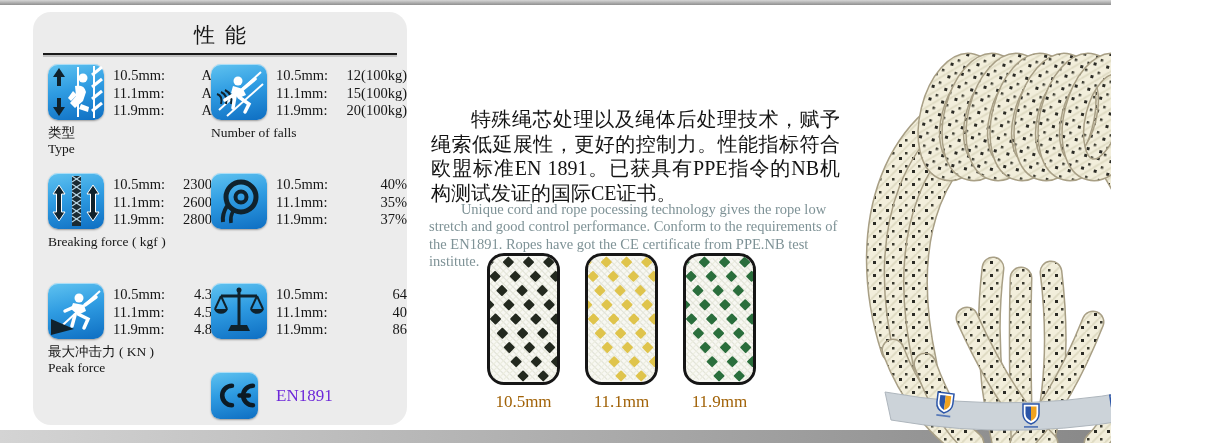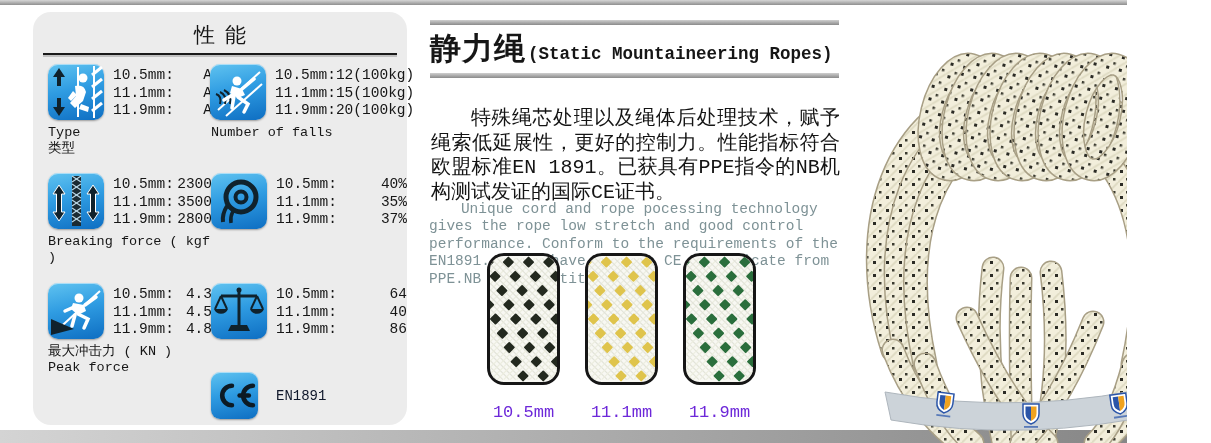--- a/index.html
+++ b/index.html
@@ -1,17 +1,17 @@
 <!DOCTYPE html>
 <html style="--panel-bg: #ececec; --ib1: #60c3f0; --ib2: #2f9ce2; --ib3: #0e6ec2; --en-col: #7e9296; --ink: #161616; --swatch-border: #161616;"><head>
 <meta charset="utf-8">
 <style>
   html,body{margin:0;padding:0;}
   .page{position:relative;width:1111px;height:443px;overflow:hidden;background:#ffffff;
-        font-family:Liberation Mono, monospace;color:var(--ink,#161616);padding-left:16px;}
+        font-family:Liberation Serif, serif;color:var(--ink,#161616);}
 
   
   .top-strip{position:absolute;left:0;top:0;width:1141px;height:5px;
              background:linear-gradient(#d6d6d6,#8f8f8f);z-index:1;}
   .bottom-strip{position:absolute;left:0;top:430px;width:1197px;height:13px;
              background:linear-gradient(to right,#d4d4d4,#828282);z-index:1;}
 
   
   .left-panel{position:absolute;left:33px;top:12px;width:374px;height:413px;
               background:var(--panel-bg,#ececec);border-radius:18px;z-index:2;}
@@ -26,40 +26,40 @@
   .spec-icon svg{display:block;width:56px;height:56px;}
   .spec-vals{font-size:14.5px;line-height:17.5px;padding-top:3px;}
   .vrow{display:flex;justify-content:space-between;white-space:nowrap;}
   .spec-label{margin-top:5px;font-size:13.5px;line-height:15.5px;color:#161616;}
 
   .ce-block{position:absolute;display:flex;align-items:center;gap:18px;}
   .ce-icon{width:47px;height:47px;border-radius:9px;
            background:linear-gradient(168deg,var(--ib1,#60c3f0) 0%,var(--ib2,#2f9ce2) 45%,var(--ib3,#0e6ec2) 100%);
            box-shadow:inset 0 1px 0 rgba(255,255,255,.5), 0 1px 2px rgba(0,0,0,.35);}
   .ce-icon svg{display:block;width:47px;height:47px;}
-  .ce-label{font-size:14px;color:#0f172a;}
+  .ce-label{font-size:17px;color:#6d28d9;}
 
   
   .title-block{position:absolute;left:430px;top:20px;width:409px;z-index:2;}
   .hbar{height:5px;background:linear-gradient(#cfcfcf,#8a8a8a);}
   .title-row{display:flex;align-items:baseline;gap:2px;padding:3px 0 3px 0;}
   .title-cn{font-size:31px;font-weight:bold;letter-spacing:1px;}
   .title-en{font-size:17.5px;font-weight:bold;}
 
   .cn-para{position:absolute;left:431px;top:87px;width:409px;font-size:20px;line-height:24.5px;
            text-align:justify;text-indent:2em;color:#141414;z-index:2;}
   .en-para{position:absolute;left:429px;top:186px;width:414px;font-size:14.5px;line-height:17.5px;
            color:var(--en-col,#7e9296);text-indent:2.2em;z-index:2;}
 
   
   .swatch-row{position:absolute;left:487px;top:253px;display:flex;gap:25px;z-index:2;}
   .swatch{display:flex;flex-direction:column;align-items:center;width:73px;}
   .swatch-img{width:73px;height:132px;border:3px solid var(--swatch-border,#161616);border-radius:17px;
               background:#f8f8f3;overflow:hidden;box-sizing:border-box;}
-  .swatch-cap{margin-top:18px;font-size:17px;color:#6d28d9;}
+  .swatch-cap{margin-top:7px;font-size:17px;color:#a16207;}
 
   
   .rope-art{position:absolute;left:845px;top:20px;width:366px;height:423px;z-index:3;}
 </style>
 </head>
 <body>
 
 <div class="page">
 
   <div class="top-strip"></div>
@@ -104,22 +104,22 @@
               <span>11.1mm:</span>
               <span>A</span>
             </div>
           <div class="vrow">
               <span>11.9mm:</span>
               <span>A</span>
             </div>
         </div>
       </div>
       <div class="spec-label">
+        <div>类型</div>
         <div>Type</div>
-        <div>类型</div>
       </div>
     </div>
 
     <div class="spec" style="left:178px;top:52px;width:196px">
       <div class="spec-top">
         <div class="spec-icon">
           <svg viewBox="0 0 56 56">
             <g stroke="#fff" stroke-width="2">
                 <line x1="8" y1="46" x2="50" y2="8"></line>
                 <line x1="16" y1="52" x2="52" y2="20"></line>
@@ -186,21 +186,21 @@
             </g>
           </svg>
         </div>
         <div class="spec-vals" style="width:100px">
           <div class="vrow">
               <span>10.5mm:</span>
               <span>2300</span>
             </div>
           <div class="vrow">
               <span>11.1mm:</span>
-              <span>3500</span>
+              <span>2600</span>
             </div>
           <div class="vrow">
               <span>11.9mm:</span>
               <span>2800</span>
             </div>
         </div>
       </div>
       <div class="spec-label">
         <div>Breaking force ( kgf )</div>
       </div>
@@ -312,28 +312,20 @@
         <svg viewBox="0 0 46 46" fill="none" stroke="#0c1a24" stroke-width="4.5" stroke-linecap="round">
           <path d="M20.5 13.5 A 9.5 9.5 0 1 0 20.5 32.5"></path>
           <path d="M41 13.5 A 9.5 9.5 0 1 0 41 32.5"></path>
           <path d="M28 23 h9"></path>
         </svg>
       </div>
       <div class="ce-label">EN1891</div>
     </div>
   </section>
 
-  <div class="title-block">
-    <div class="hbar"></div>
-    <div class="title-row">
-      <span class="title-cn">静力绳</span>
-      <span class="title-en">(Static Mountaineering Ropes)</span>
-    </div>
-    <div class="hbar"></div>
-  </div>
 
   <p class="cn-para">特殊绳芯处理以及绳体后处理技术，赋予绳索低延展性，更好的控制力。性能指标符合欧盟标准EN 1891。已获具有PPE指令的NB机构测试发证的国际CE证书。</p>
   <p class="en-para">Unique cord and rope pocessing technology gives the rope low stretch and good control performance. Conform to the requirements of the EN1891. Ropes have got the CE certificate from PPE.NB test institute.</p>
 
   <div class="swatch-row">
     <figure class="swatch" style="margin:0">
       <svg class="swatch-img" viewBox="0 0 73 132">
           <line x1="-132" y1="0" x2="0" y2="132" stroke="#e2e3d9" stroke-width="1.3"></line>
           <line x1="0" y1="0" x2="-132" y2="132" stroke="#ecedDF" stroke-width="1.3"></line>
           <line x1="-125" y1="0" x2="7" y2="132" stroke="#e2e3d9" stroke-width="1.3"></line>

